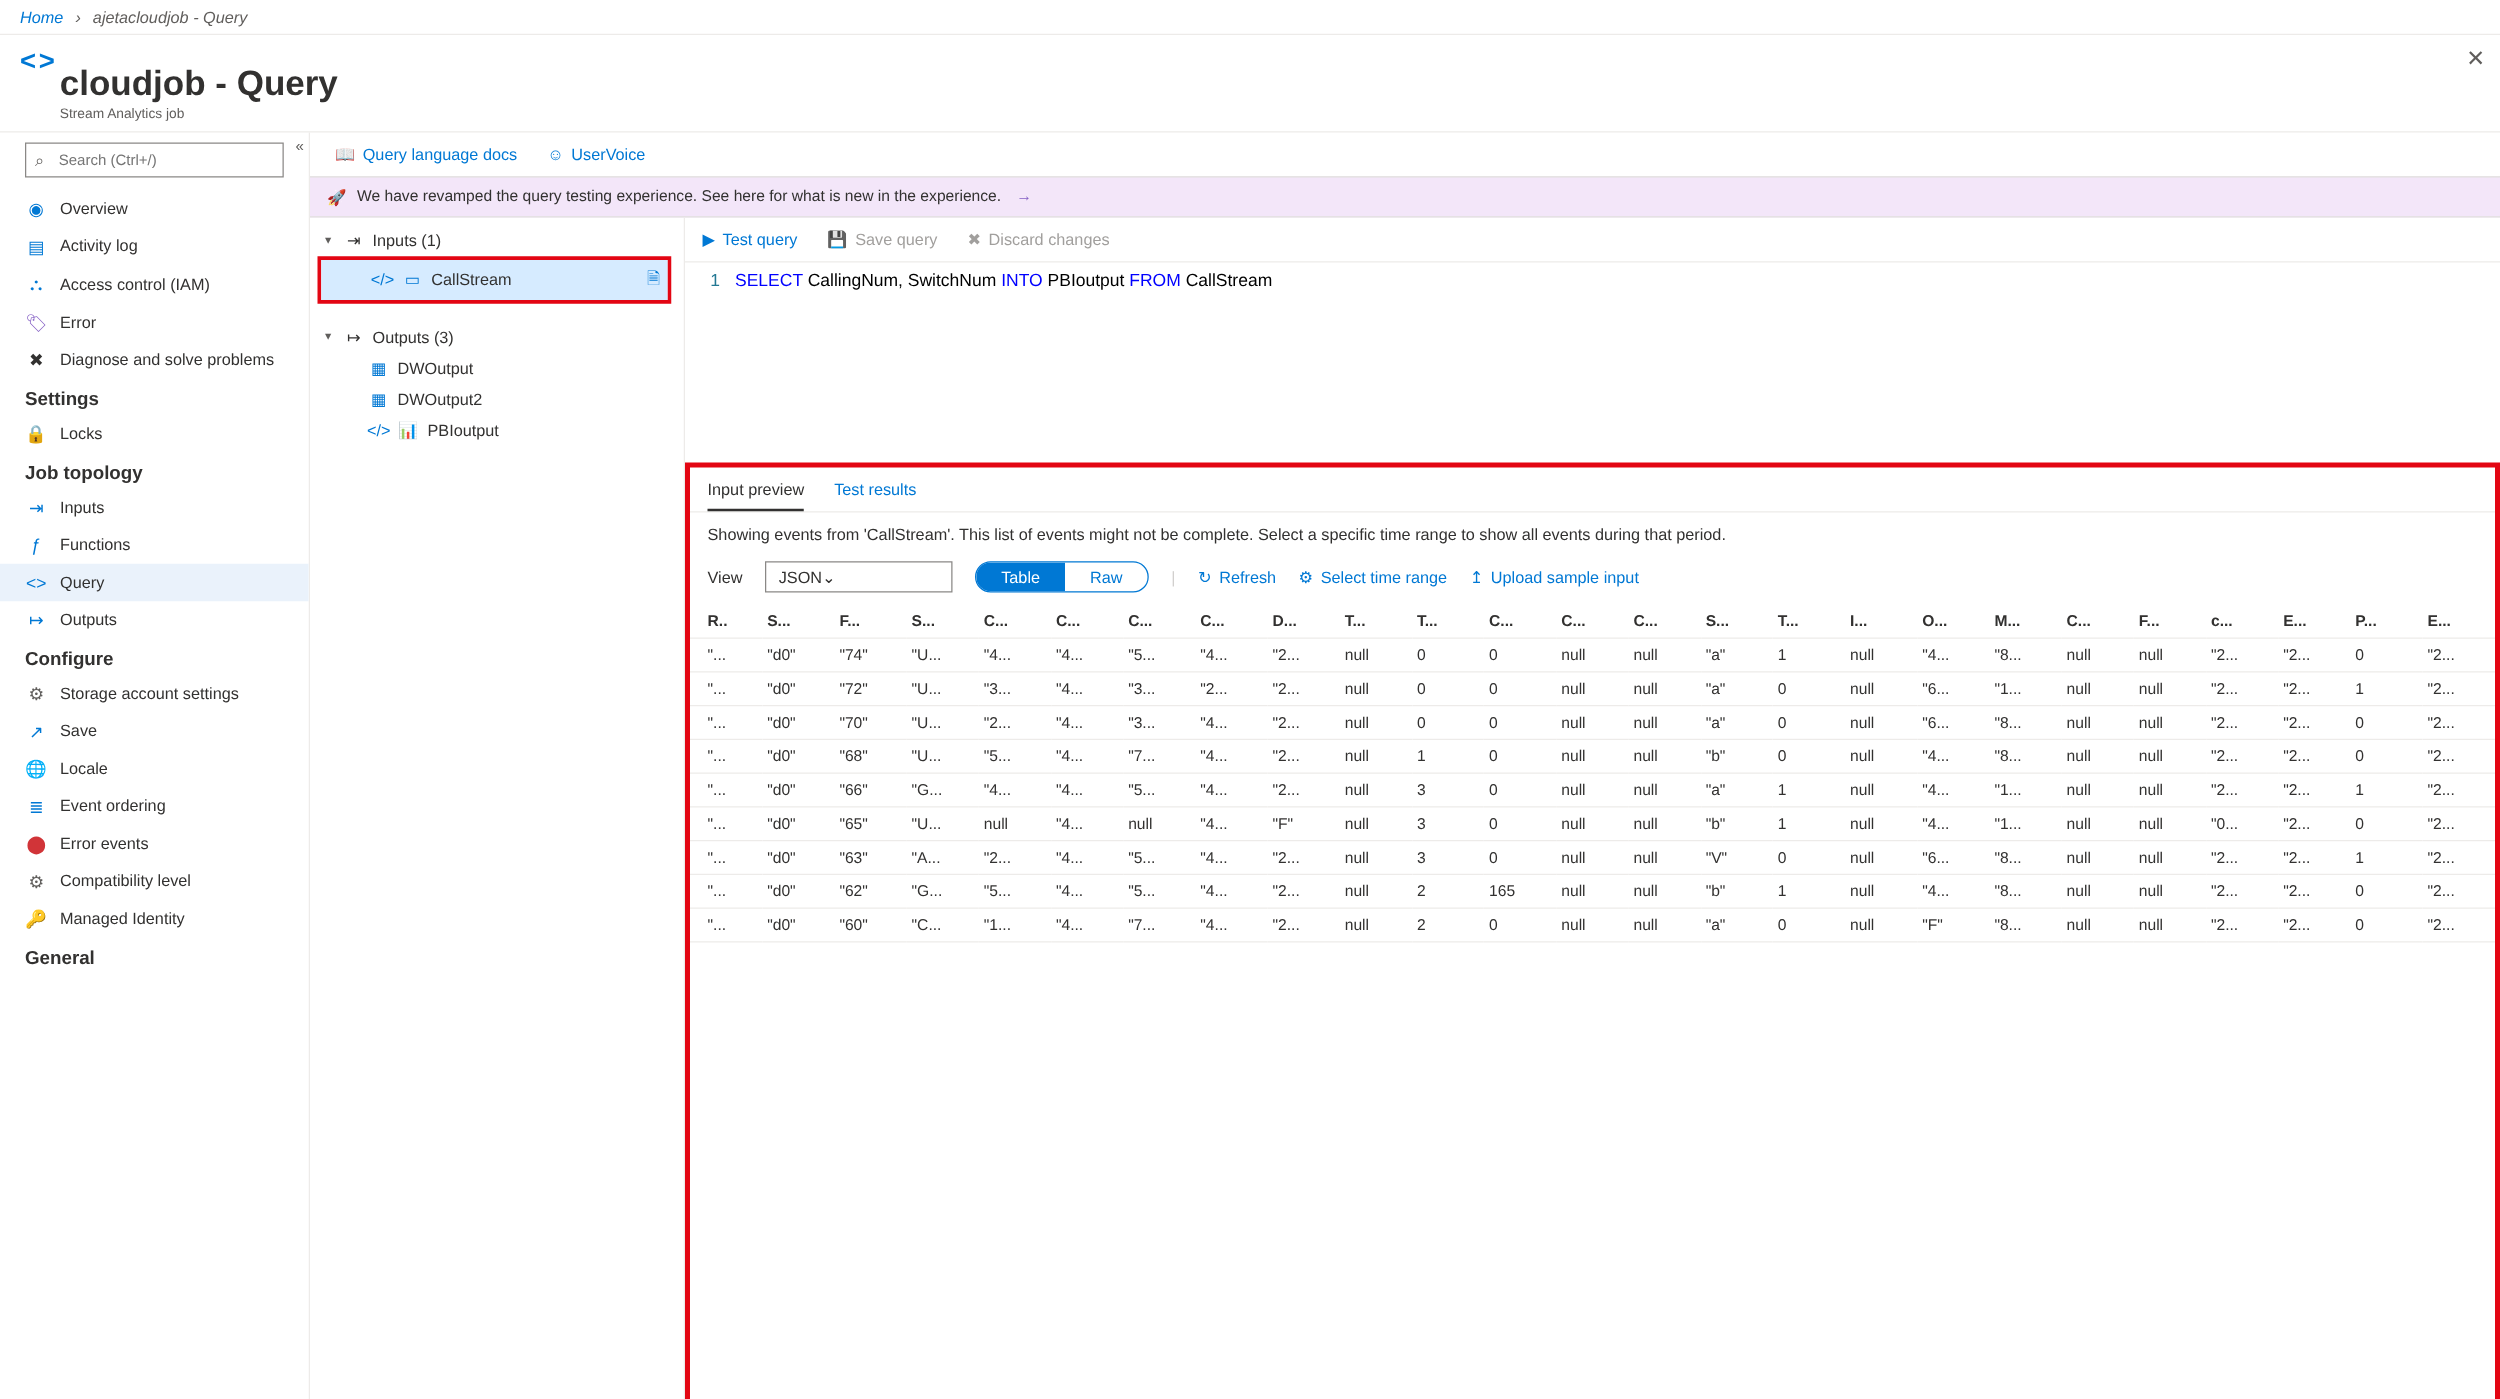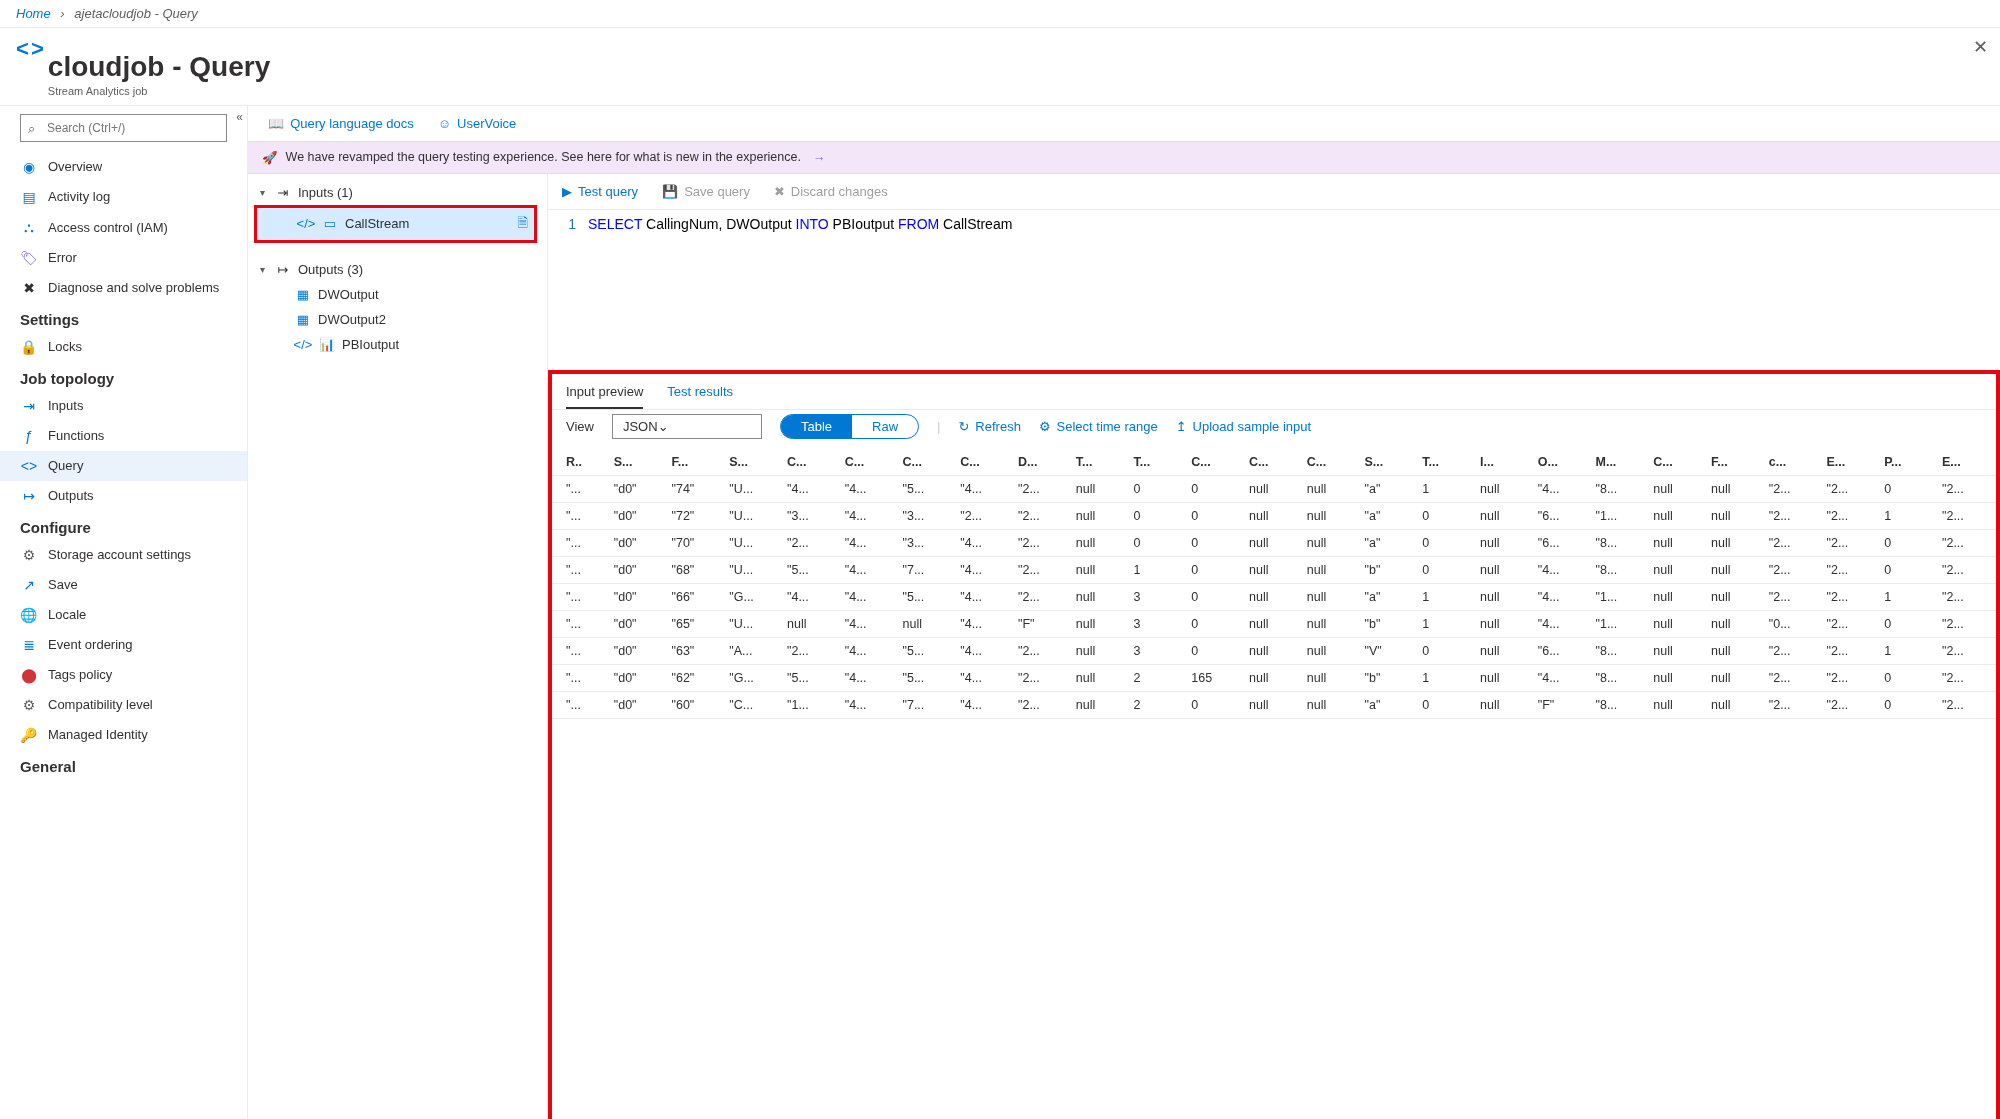--- a/index.html
+++ b/index.html
@@ -179,21 +179,21 @@
         <div class="nav-item">
           <span class="nicon c-green">🌐</span>
           <span>Locale</span>
         </div>
         <div class="nav-item">
           <span class="nicon c-blue">≣</span>
           <span>Event ordering</span>
         </div>
         <div class="nav-item">
           <span class="nicon c-red">⬤</span>
-          <span>Tags policy</span>
+          <span>Error events</span>
         </div>
         <div class="nav-item">
           <span class="nicon c-gray">⚙</span>
           <span>Compatibility level</span>
         </div>
         <div class="nav-item">
           <span class="nicon c-yellow">🔑</span>
           <span>Managed Identity</span>
         </div>
         <div class="nav-group">General</div>
@@ -268,28 +268,29 @@
               <span>💾</span>
               <span>Save query</span>
             </span>
           <span class="qbtn muted">
               <span>✖</span>
               <span>Discard changes</span>
             </span>
         </div>
         <div class="editor">
           <div class="gutter">1</div>
-          <div class="code" id="code-line"><span class="kw">SELECT</span><span class="plain"> CallingNum, DWOutput </span><span class="kw">INTO</span><span class="plain"> PBIoutput </span><span class="kw">FROM</span><span class="plain"> CallStream</span></div>
+          <div class="code" id="code-line"><span class="kw">SELECT</span><span class="plain"> CallingNum, SwitchNum </span><span class="kw">INTO</span><span class="plain"> PBIoutput </span><span class="kw">FROM</span><span class="plain"> CallStream</span></div>
         </div>
 
         <div class="preview-wrap">
           <div class="tabs">
             <div class="tab active">Input preview</div>
             <div class="tab link">Test results</div>
           </div>
+          <div class="info-line">Showing events from 'CallStream'. This list of events might not be complete. Select a specific time range to show all events during that period.</div>
           <div class="preview-controls">
             <span>View</span>
             <div class="vsel">
               <span>JSON</span>
               <span>⌄</span>
             </div>
             <div class="toggle">
               <div class="opt on">Table</div>
               <div class="opt off">Raw</div>
             </div>

